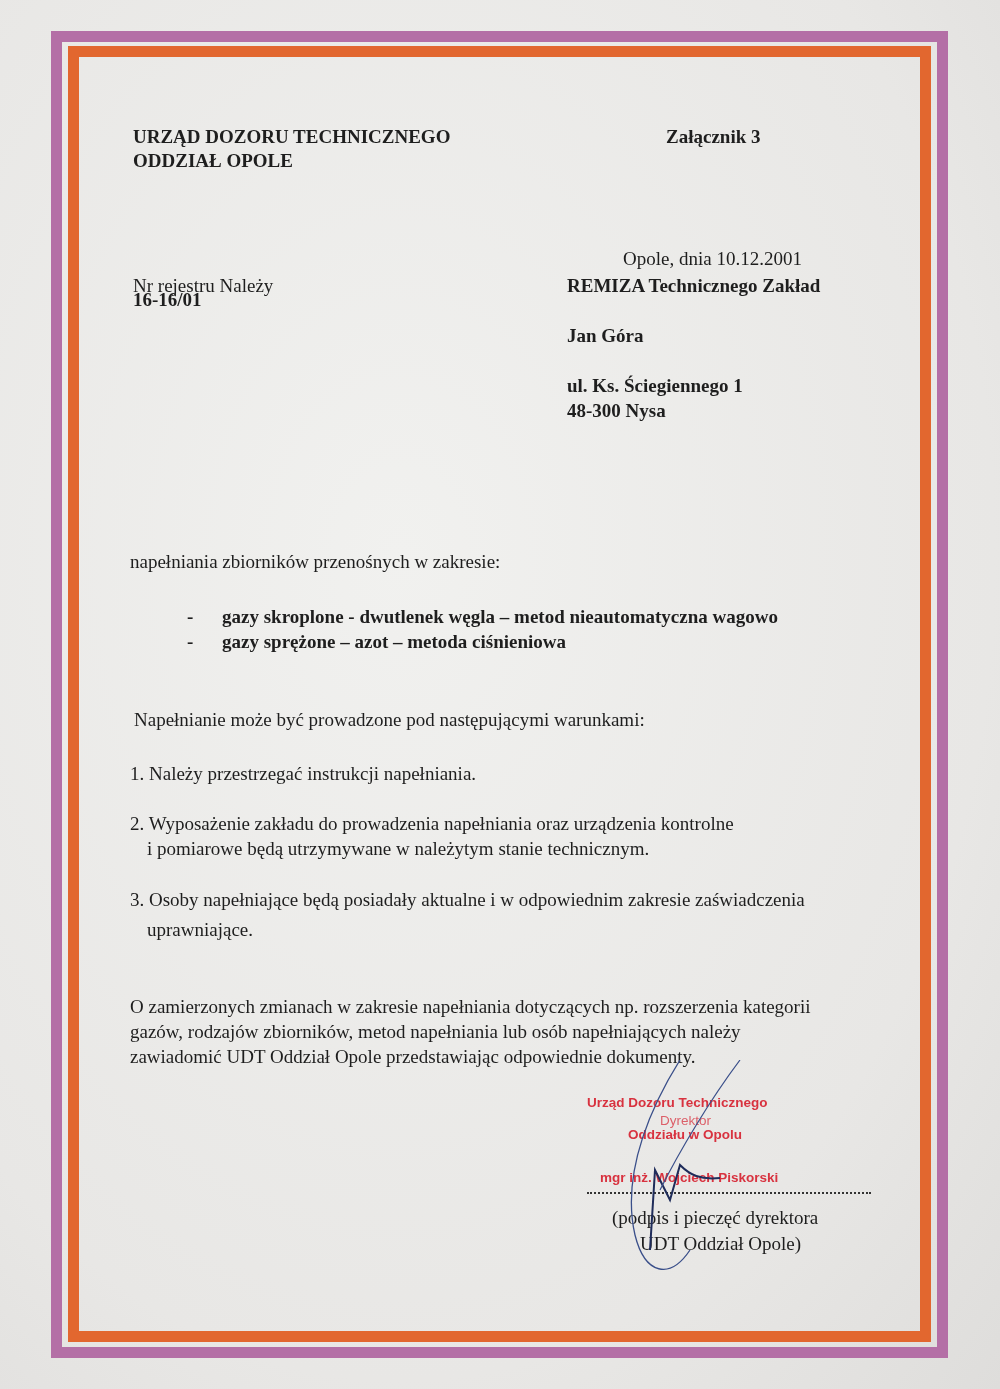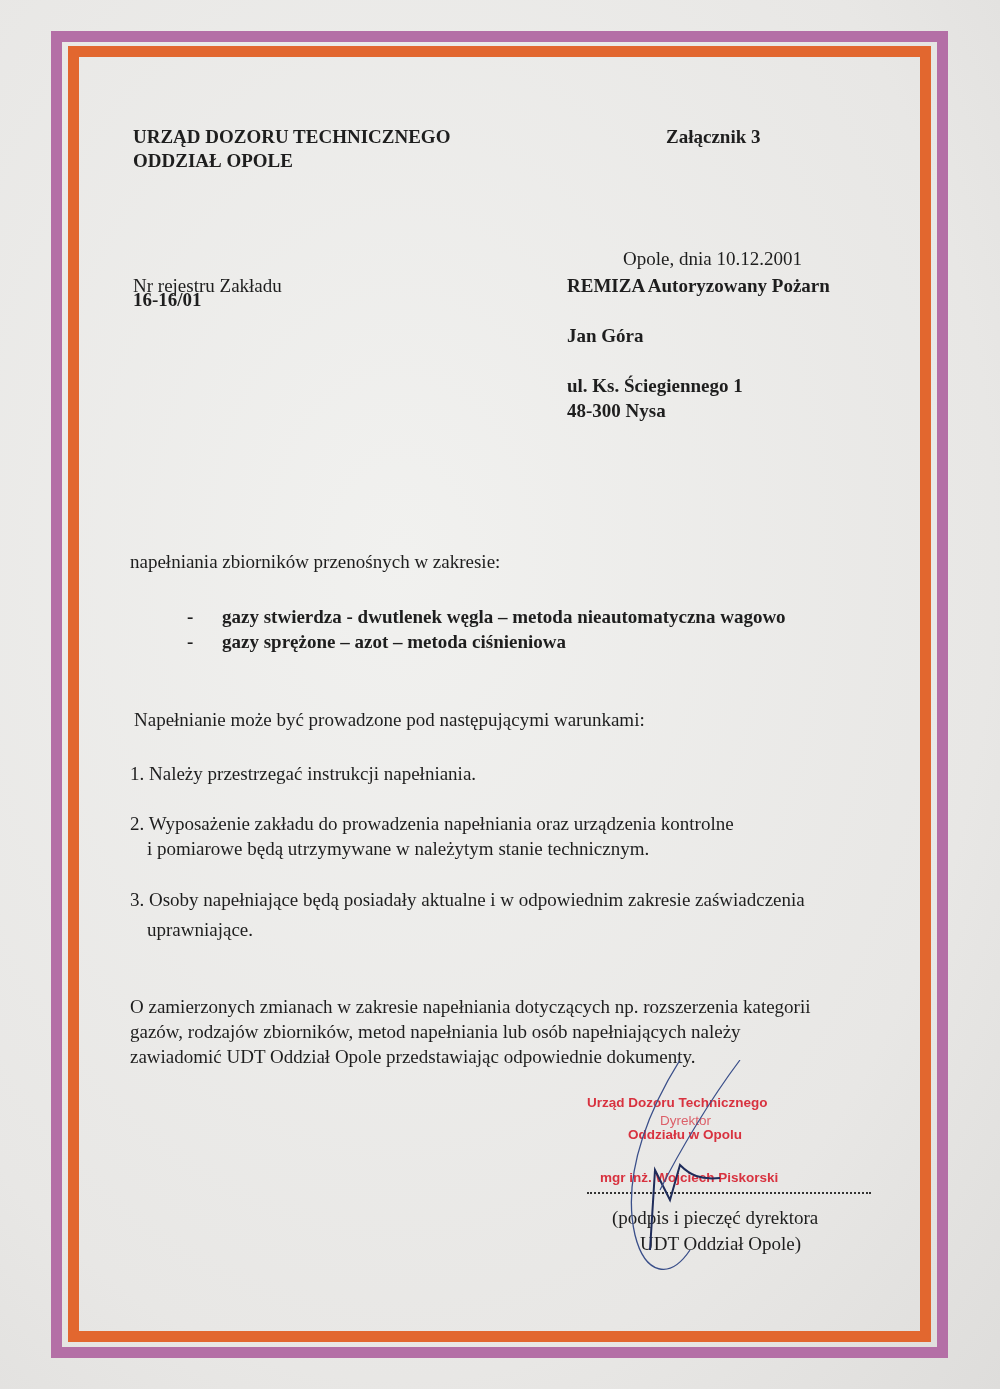--- a/index.html
+++ b/index.html
@@ -23,32 +23,32 @@
 
 <div class="paper">
   <div class="border-outer"></div>
   <div class="border-inner"></div>
 
   <div class="t b" style="left:133px;top:125px;">URZĄD DOZORU TECHNICZNEGO</div>
   <div class="t b" style="left:133px;top:149px;">ODDZIAŁ OPOLE</div>
   <div class="t b" style="left:666px;top:125px;">Załącznik 3</div>
   <div class="t" style="left:623px;top:200px;margin-top:47px;">Opole, dnia 10.12.2001</div>
 
-  <div class="t" style="left:133px;top:274px;">Nr rejestru Zakładu</div>
+  <div class="t" style="left:133px;top:274px;">Nr rejestru Należy</div>
   <div class="t b" style="left:133px;top:288px;">16-16/01</div>
 
-  <div class="t b" style="left:567px;top:274px;">REMIZA Autoryzowany Pożarn</div>
+  <div class="t b" style="left:567px;top:274px;">REMIZA Technicznego Zakład</div>
   <div class="t b" style="left:567px;top:324px;">Jan Góra</div>
   <div class="t b" style="left:567px;top:374px;">ul. Ks. Ściegiennego 1</div>
   <div class="t b" style="left:567px;top:399px;">48-300 Nysa</div>
 
   <div class="t" style="left:130px;top:550px;">napełniania zbiorników przenośnych w zakresie:</div>
 
   <div class="t b" style="left:187px;top:605px;">-</div>
-  <div class="t b" style="left:222px;top:605px;">gazy stwierdza  - dwutlenek węgla – metoda nieautomatyczna wagowo</div>
+  <div class="t b" style="left:222px;top:605px;">gazy skroplone  - dwutlenek węgla – metod nieautomatyczna wagowo</div>
   <div class="t b" style="left:187px;top:630px;">-</div>
   <div class="t" style="left:134px;top:708px;">Napełnianie może być prowadzone pod następującymi warunkami:</div>
 
   <div class="t b" style="left:222px;top:630px;">gazy sprężone – azot – metoda ciśnieniowa</div>
   <div class="t" style="left:130px;top:762px;">1. Należy przestrzegać instrukcji napełniania.</div>
   <div class="t" style="left:130px;top:812px;">2. Wyposażenie zakładu do prowadzenia napełniania oraz urządzenia kontrolne</div>
   <div class="t" style="left:147px;top:837px;">i pomiarowe będą utrzymywane w należytym stanie technicznym.</div>
   <div class="t" style="left:130px;top:888px;">3. Osoby napełniające będą posiadały aktualne i w odpowiednim zakresie zaświadczenia</div>
   <div class="t" style="left:147px;top:918px;">uprawniające.</div>
 

